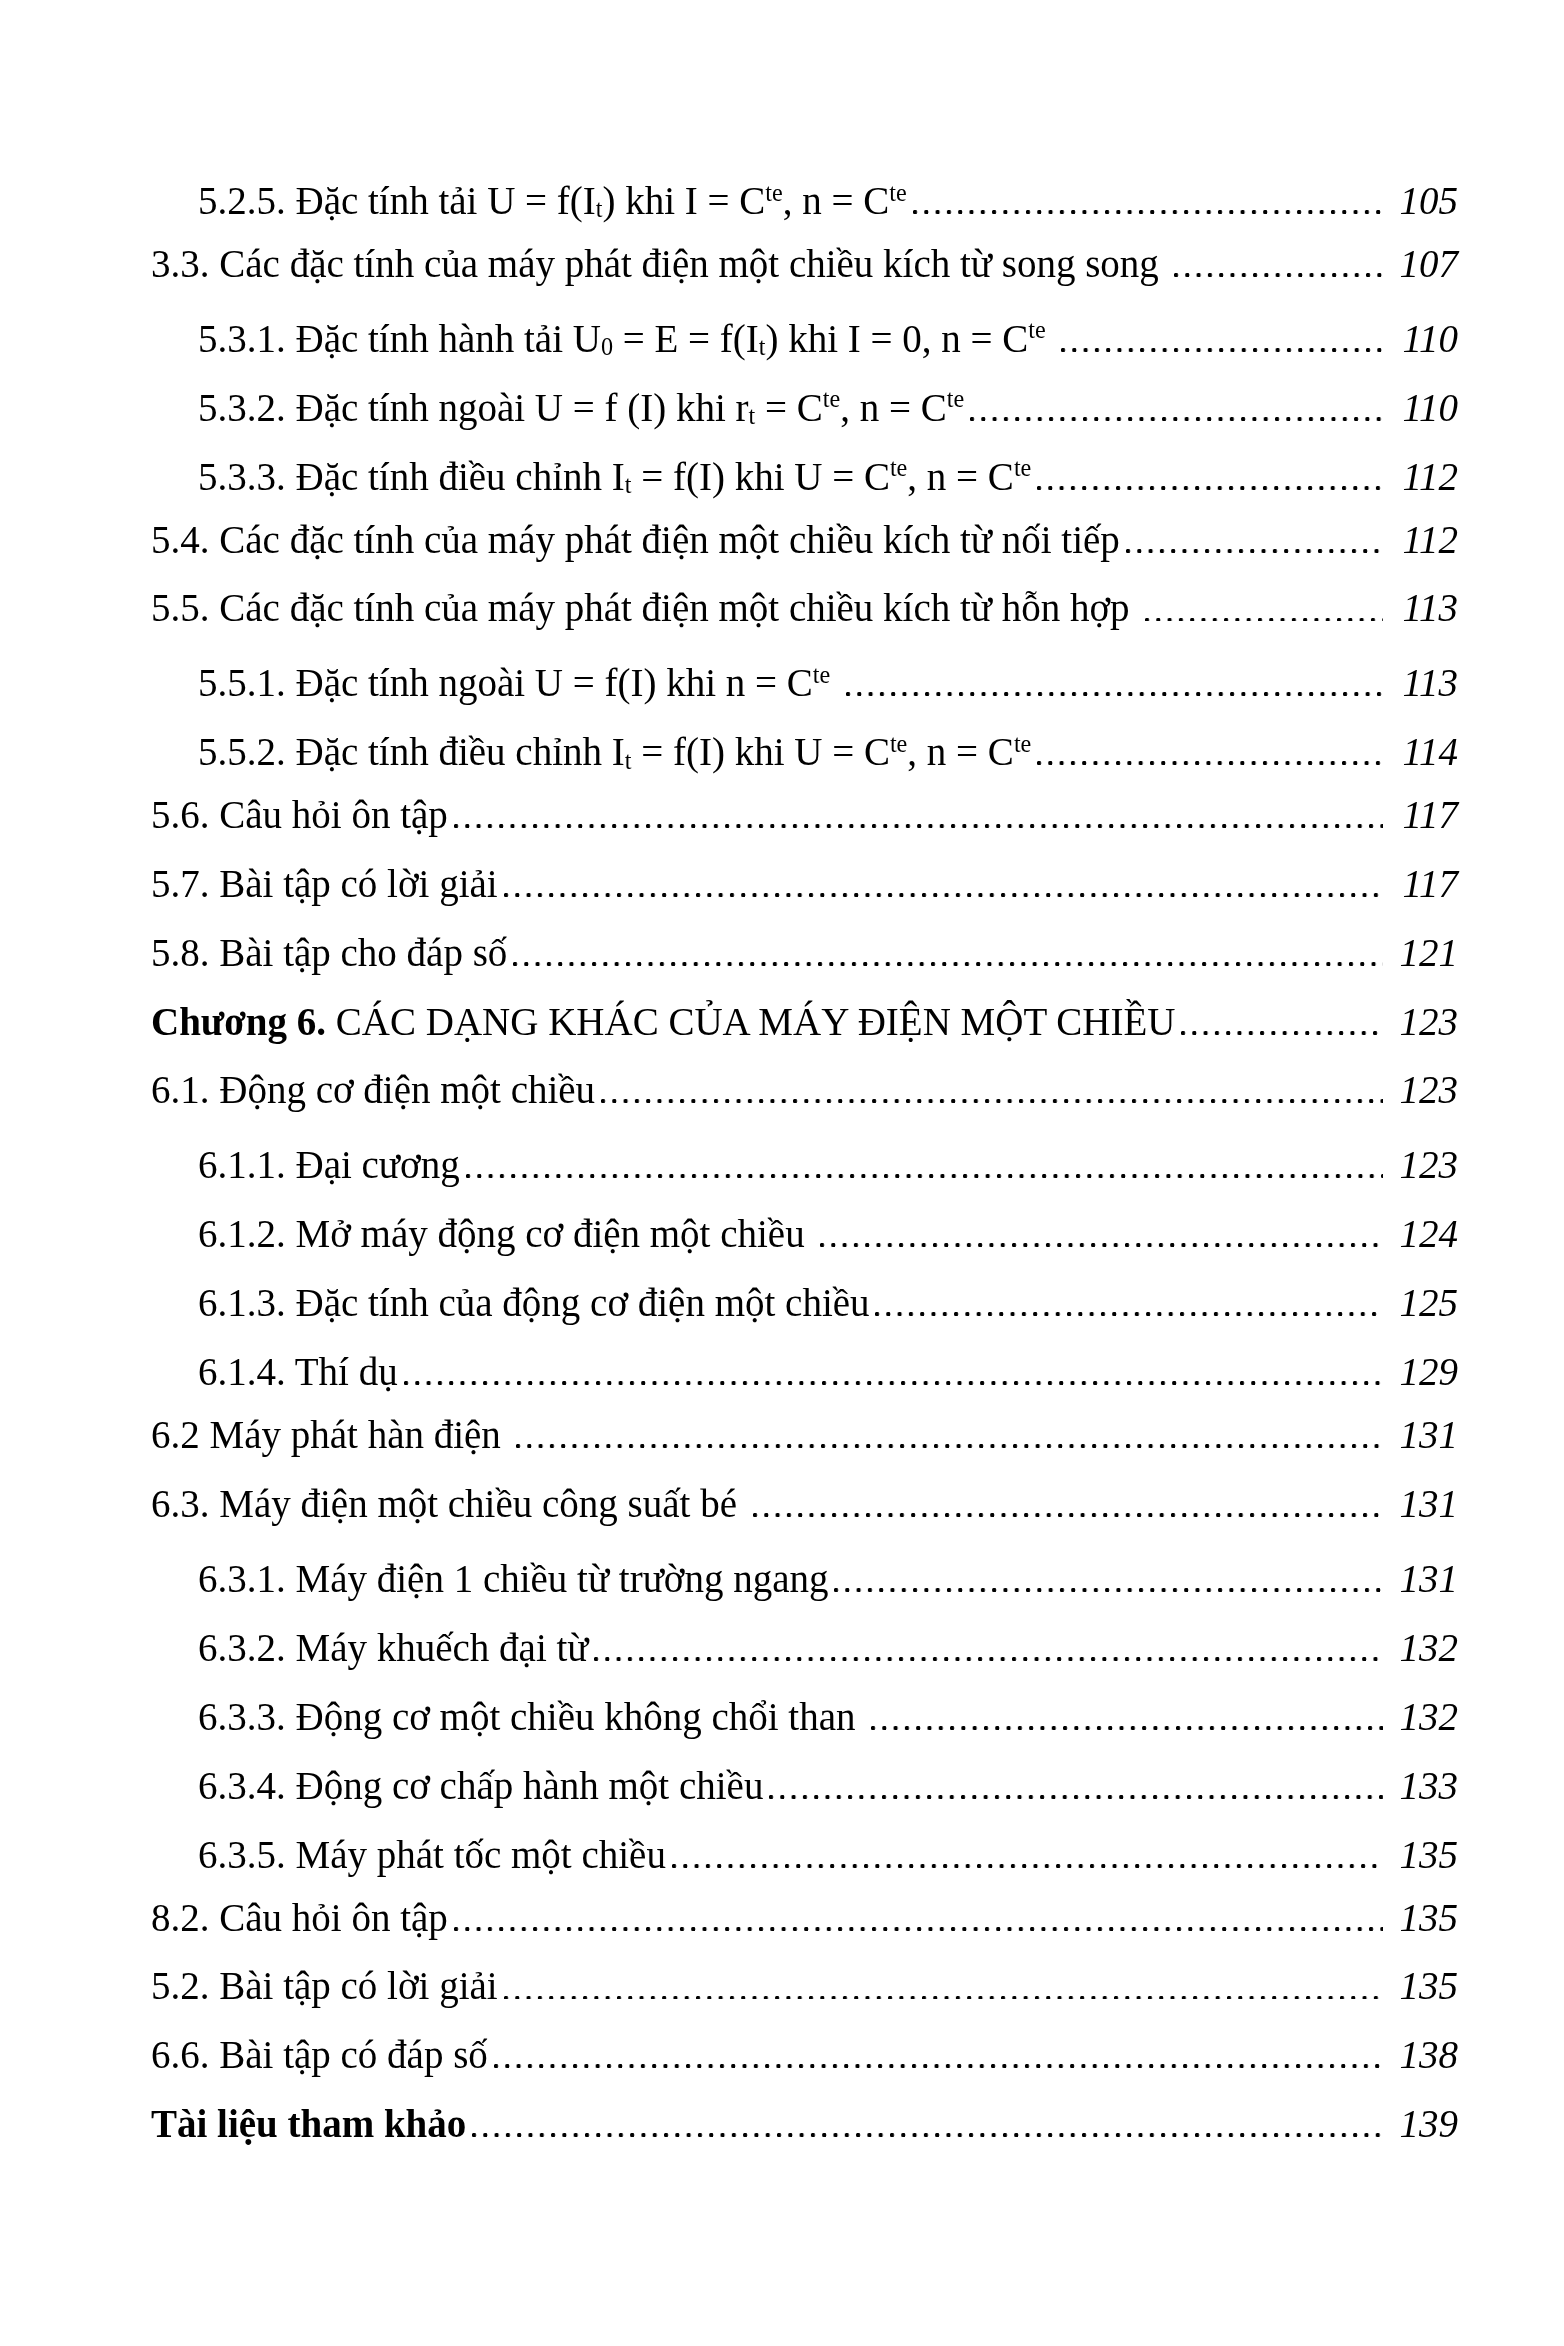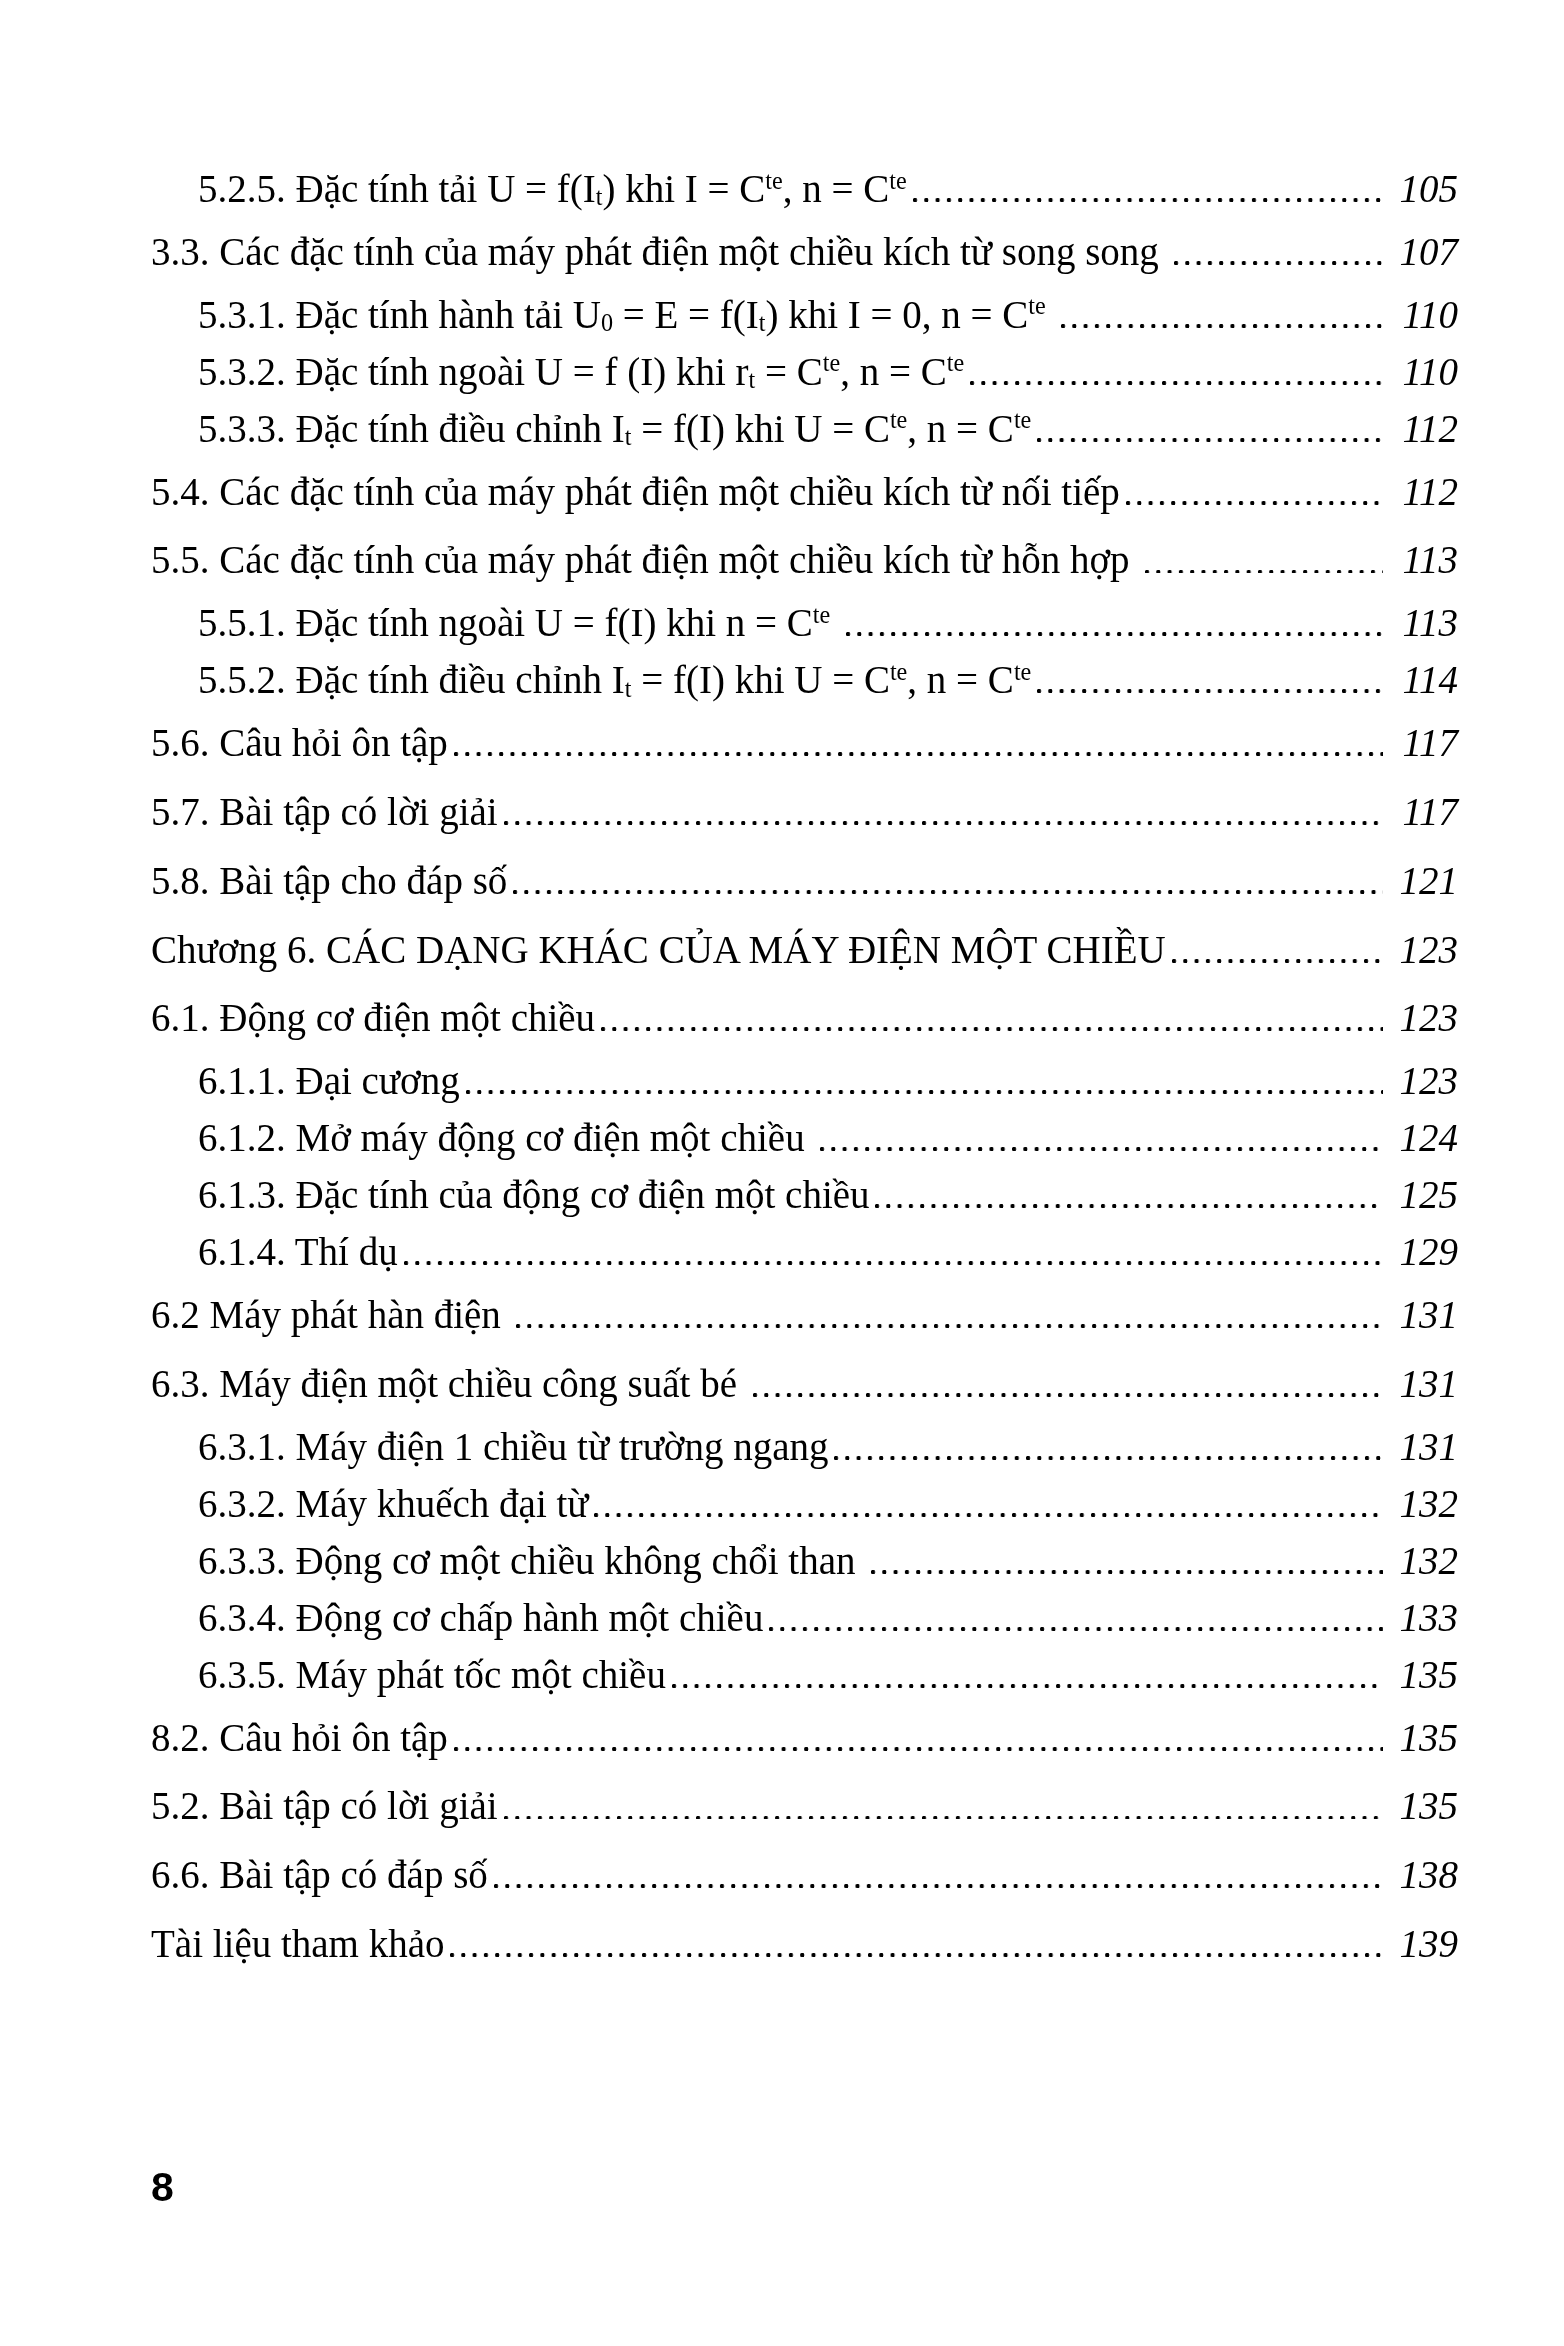--- a/index.html
+++ b/index.html
@@ -17,31 +17,31 @@
     overflow: hidden;
   }
   .toc { display: flex; flex-direction: column; }
   .row {
     display: flex;
     align-items: baseline;
     height: 57px;
     font-size: 39px;
   }
   .row.lvl1 { margin: 5.9px 0; }
-  .row.lvl2 { padding-left: 47px; }
+  .row.lvl2 { padding-left: 47px; margin-top: 12px; }
   .title { white-space: pre; line-height: 57px; }
   .title sub, .title sup {
     font-size: 0.62em;
     line-height: 0;
     vertical-align: baseline;
     position: relative;
   }
   .title sup { top: -0.55em; }
   .title sub { top: 0.14em; }
-  .seg-bold { font-weight: normal; }
+  .seg-bold { font-weight: bold; }
   .dots {
     flex: 1 1 auto;
     height: 3.9px;
     margin: 0 9.9px 0 5.9px;
     background-image: radial-gradient(circle at 2px 2px, #000 1.9px, rgba(0,0,0,0) 2.4px);
     background-size: 11.3px 3.9px;
     background-repeat: repeat-x;
     background-position: left bottom;
     min-width: 13.8px;
   }

